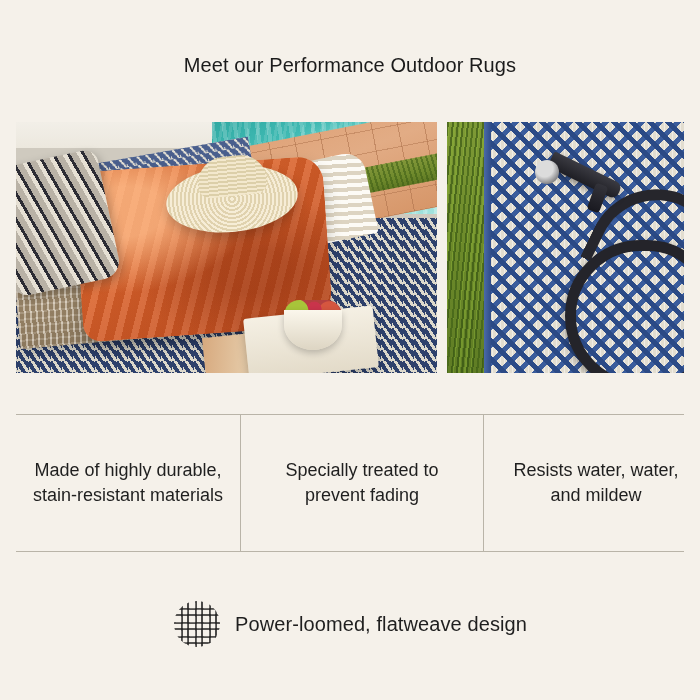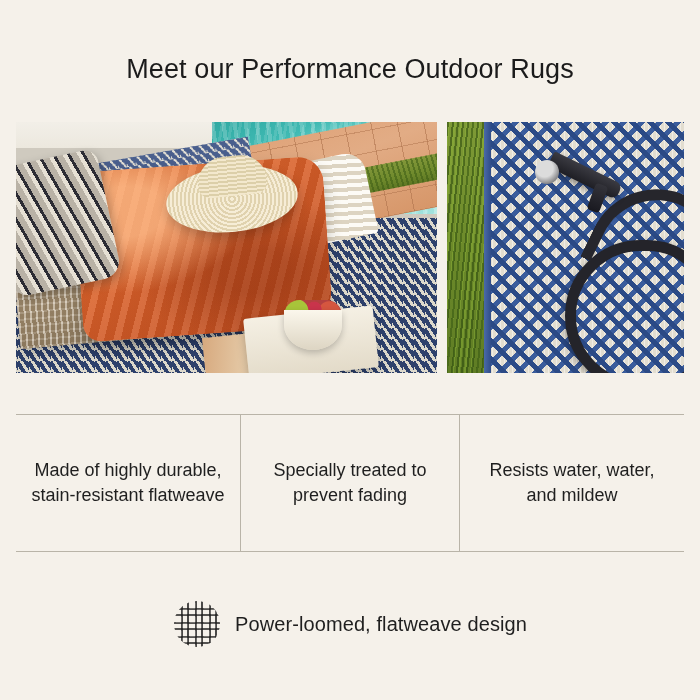--- a/index.html
+++ b/index.html
@@ -23,21 +23,21 @@
     box-sizing: border-box;
   }
 
   
   .title {
     position: absolute;
     left: 0;
     top: 54px;
     width: 700px;
     text-align: center;
-    font-size: 27px;
+    font-size: 20px;
     letter-spacing: 0.1px;
     color: #1b1b1b;
     font-weight: 400;
     font-family: "Liberation Sans", sans-serif;
   }
 
   
   .photo-row {
     position: absolute;
     left: 16px;
@@ -274,21 +274,21 @@
     align-items: center;
     justify-content: center;
     text-align: center;
     padding: 0 14px;
     box-sizing: border-box;
     font-size: 18px;
     line-height: 1.38;
     color: #1f1f1f;
   }
   .feature-1 { width: 224px; }
-  .feature-2 { width: 220px; border-left: 1px solid #b9b4a8; border-right: 1px solid #b9b4a8; }
+  .feature-2 { width: 244px; border-left: 1px solid #b9b4a8; border-right: 1px solid #b9b4a8; }
   .feature-3 { width: 224px; }
 
   
   .footer {
     position: absolute;
     left: 0;
     top: 600px;
     width: 700px;
     display: flex;
     align-items: center;
@@ -340,21 +340,21 @@
       <div class="pr-nozzle-trig"></div>
       <div class="pr-nozzle-head"></div>
     </div>
 
   </div>
 
   <div class="rule rule-top"></div>
   <div class="rule rule-bottom"></div>
 
   <div class="features">
-    <div class="feature feature-1">Made of highly durable, stain-resistant flatweave</div>
+    <div class="feature feature-1">Made of highly durable, stain-resistant materials</div>
     <div class="feature feature-2">Specially treated to prevent fading</div>
     <div class="feature feature-3">Resists water, water, and mildew</div>
   </div>
 
   <div class="footer">
     <span>
       <svg class="weave-icon" viewBox="0 0 48 48" aria-hidden="true">
         <defs>
           <clipPath id="circ">
               <circle cx="24" cy="24" r="23"></circle>

